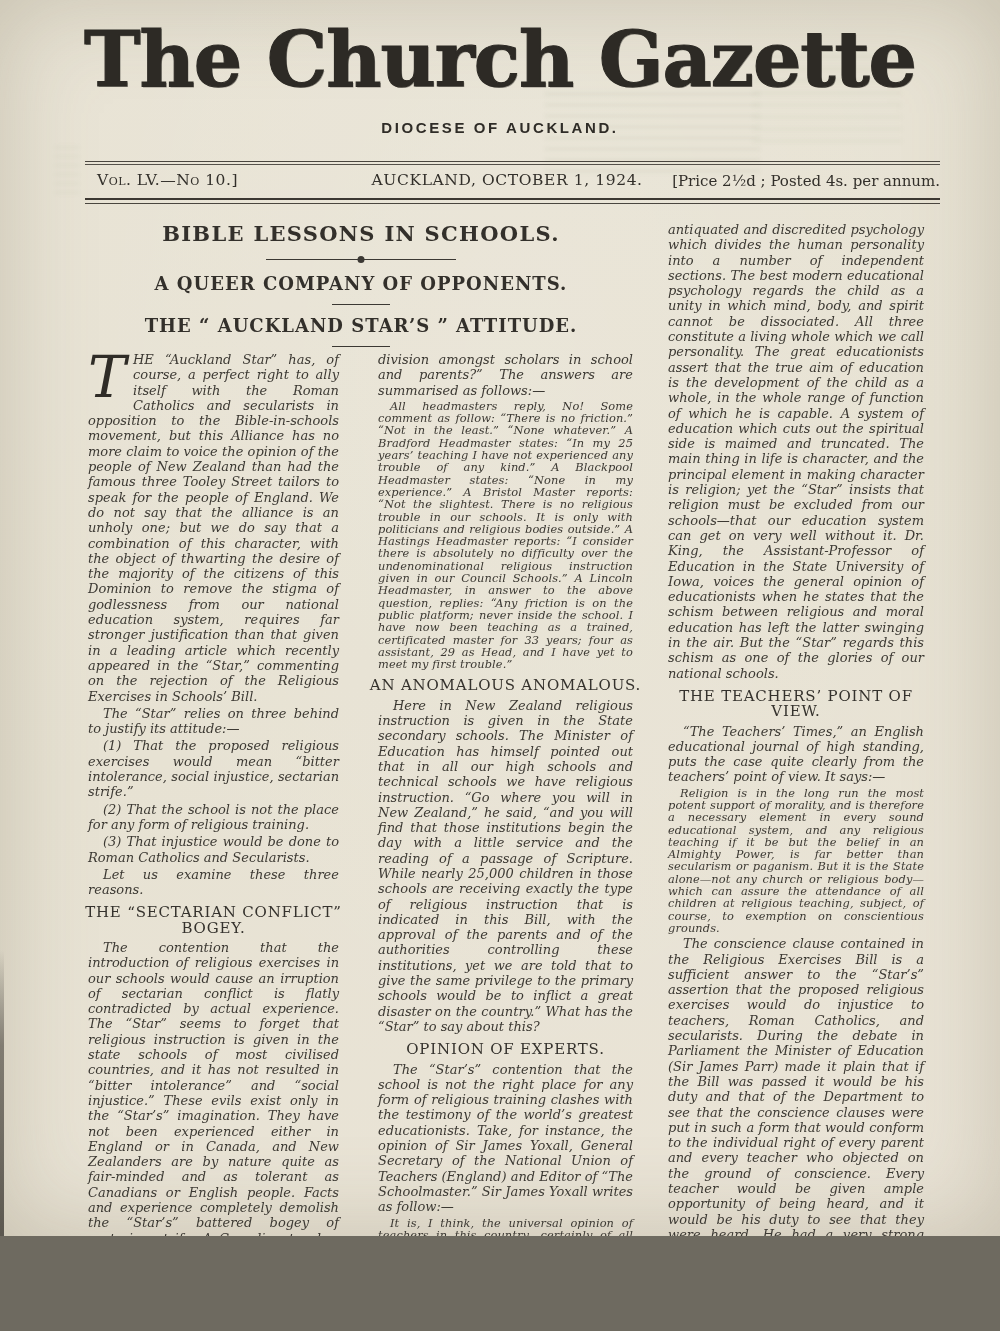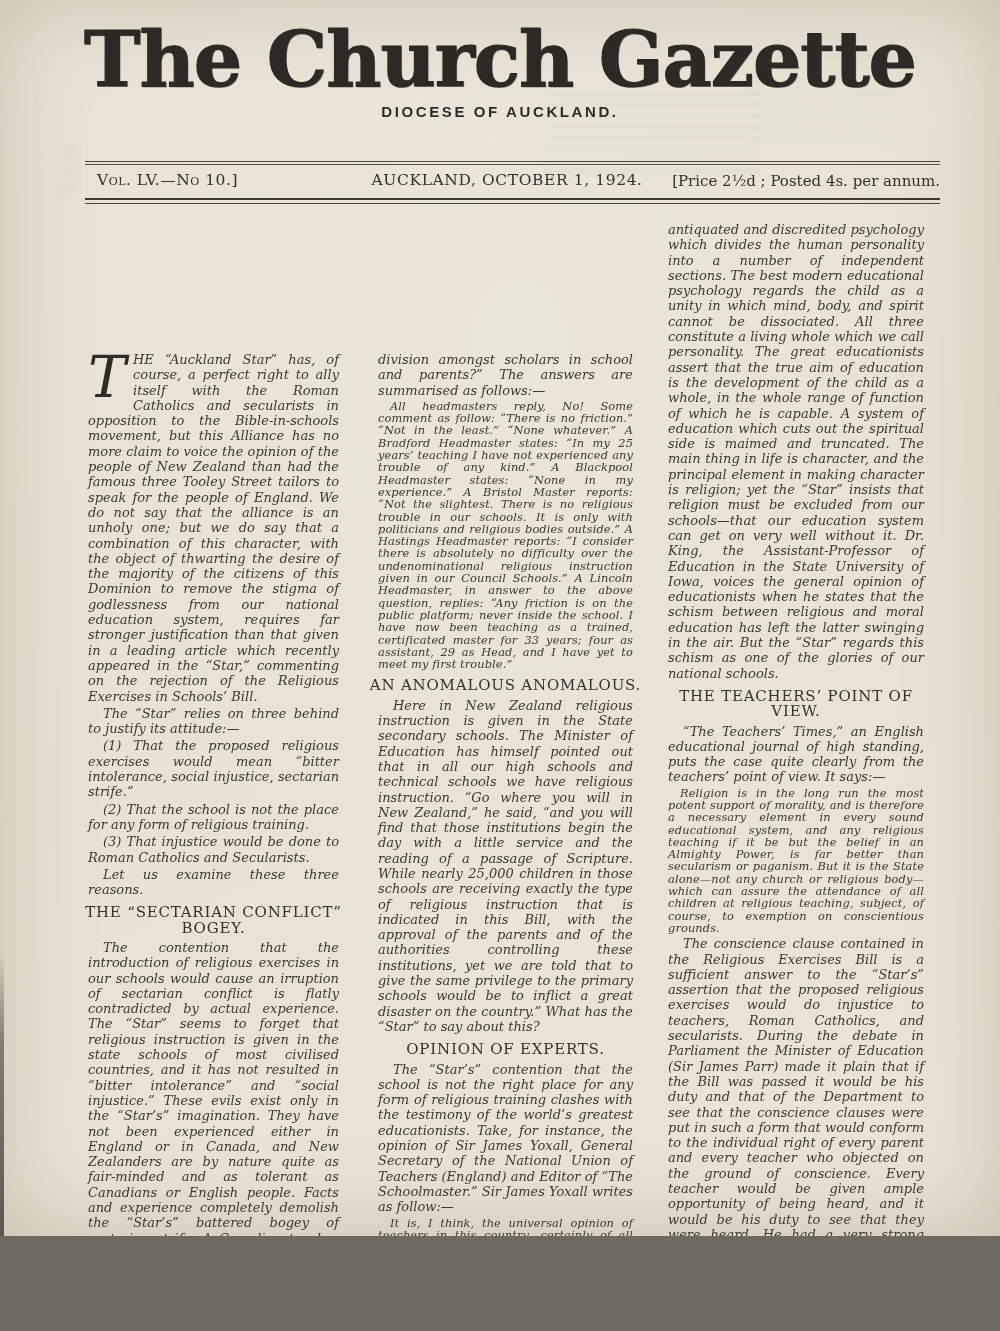--- a/index.html
+++ b/index.html
@@ -13,21 +13,21 @@
     box-shadow: inset 0 0 95px rgba(124,111,87,0.30);
   }
   
   .masthead{position:absolute;top:16px;left:0;right:0;text-align:center;}
   .masthead-title{
     margin:0;font-size:76px;line-height:1.15;font-weight:bold;color:#2d2a25;
     letter-spacing:-1px;-webkit-text-stroke:1.1px #2d2a25;
     text-shadow:1px 1px 0 rgba(45,42,37,0.45);
   }
   .masthead-subtitle{
-    margin-top:0;font-family:"Liberation Sans",sans-serif;font-weight:bold;
+    margin-top:16px;font-family:"Liberation Sans",sans-serif;font-weight:bold;
     font-size:15px;letter-spacing:2.6px;color:#2f2c27;
   }
   
   .rule{position:absolute;left:85px;right:60px;}
   .rule-a{top:161px;height:1px;background:#4a463f;}
   .rule-b{top:164px;height:1px;background:#55514a;}
   .rule-c{top:198px;height:2px;background:#3c3832;}
   .rule-d{top:203px;height:1px;background:#4a463f;}
   
   .dateline{position:absolute;top:171px;left:85px;right:60px;height:22px;font-size:15.5px;color:#322f2a;}
@@ -81,20 +81,28 @@
   <div class="rule rule-a"></div>
   <div class="rule rule-b"></div>
   <div class="dateline">
     <span class="vol">Vol. LV.—No 10.]</span>
     <span class="city">AUCKLAND, OCTOBER 1, 1924.</span>
     <span class="price">[Price 2½d ; Posted 4s. per annum.</span>
   </div>
   <div class="rule rule-c"></div>
   <div class="rule rule-d"></div>
 
+  <div class="headings">
+    <h2 class="headline">BIBLE LESSONS IN SCHOOLS.</h2>
+    <div class="ornament"></div>
+    <h2 class="subtitle-line">A QUEER COMPANY OF OPPONENTS.</h2>
+    <div class="rule-short"></div>
+    <h2 class="subtitle-line">THE “ AUCKLAND STAR’S ” ATTITUDE.</h2>
+    <div class="rule-short"></div>
+  </div>
 
   <div class="article-col" id="col1">
       <p class="para_flush"><span class="dropcap">T</span>HE “Auckland Star” has, of course, a perfect right to ally itself with the Roman Catholics and secularists in opposition to the Bible-in-schools movement, but this Alliance has no more claim to voice the opinion of the people of New Zealand than had the famous three Tooley Street tailors to speak for the people of England.  We do not say that the alliance is an unholy one; but we do say that a combination of this character, with the object of thwarting the desire of the majority of the citizens of this Dominion to remove the stigma of godlessness from our national education system, requires far stronger justification than that given in a leading article which recently appeared in the “Star,” commenting on the rejection of the Religious Exercises in Schools’ Bill.</p>
       <p class="para">The “Star” relies on three behind to justify its attitude:—</p>
       <p class="para">(1) That the proposed religious exercises would mean “bitter intolerance, social injustice, sectarian strife.”</p>
       <p class="para">(2) That the school is not the place for any form of religious training.</p>
       <p class="para">(3) That injustice would be done to Roman Catholics and Secularists.</p>
       <p class="para">Let us examine these three reasons.</p>
       <h3 class="subhead">THE “SECTARIAN CONFLICT” BOGEY.</h3>
       <p class="para jlast">The contention that the introduction of religious exercises in our schools would cause an irruption of sectarian conflict is flatly contradicted by actual experience. The “Star” seems to forget that religious instruction is given in the state schools of most civilised countries, and it has not resulted in “bitter intolerance” and “social injustice.”  These evils exist only in the “Star’s” imagination.  They have not been experienced either in England or in Canada, and New Zealanders are by nature quite as fair-minded and as tolerant as Canadians or English people. Facts and experience completely demolish the “Star’s” battered bogey of sectarian strife.  A Canadian teacher while in New Zealand recently stated that religious instruction in the schools was not causing sectarian trouble in Canada, nor has it caused “an irruption of sectarian strife” in England.  The following question was recently put to a large number of headmasters of English County Council schools: “Do Bible lessons tend to create trouble, friction, or sectarian</p>

